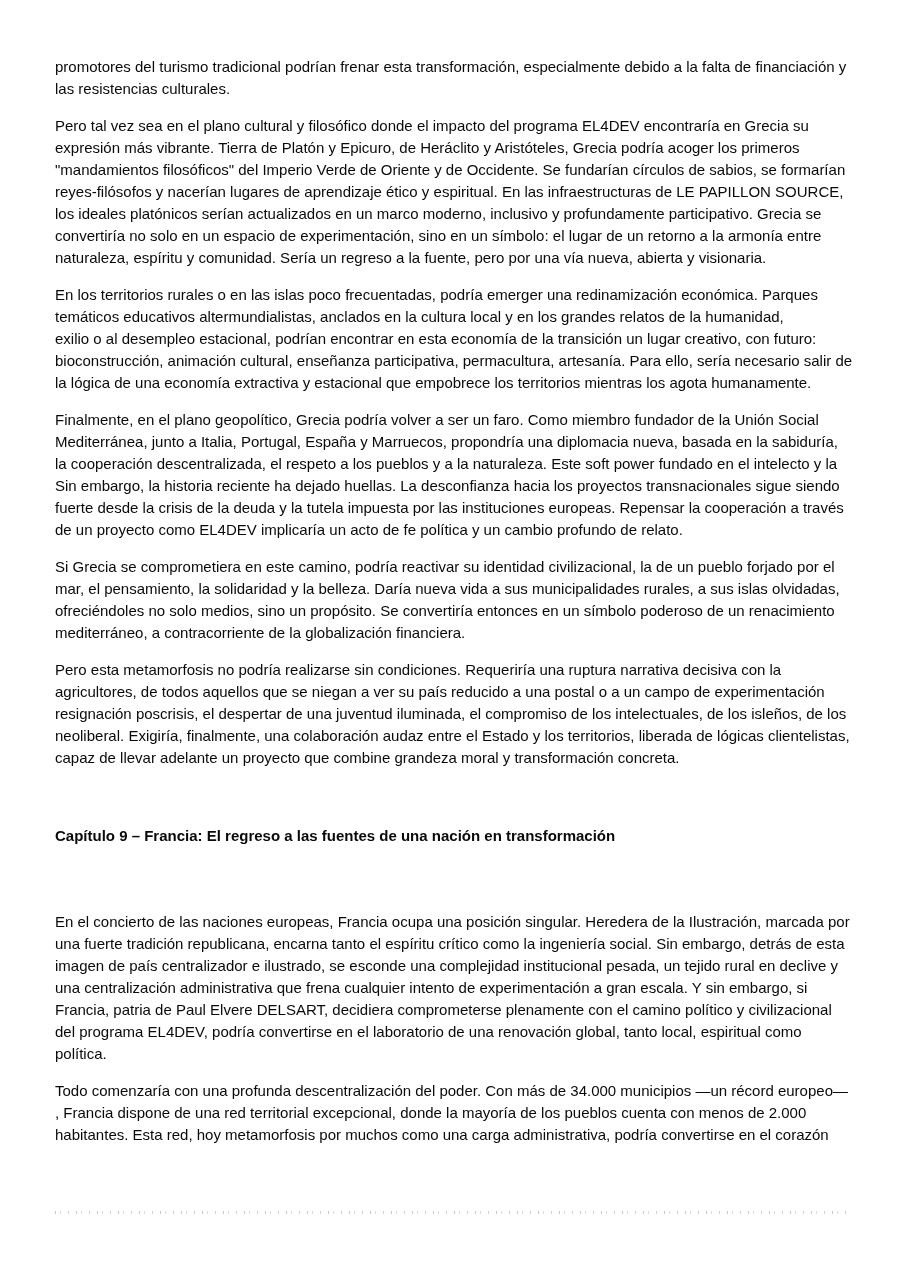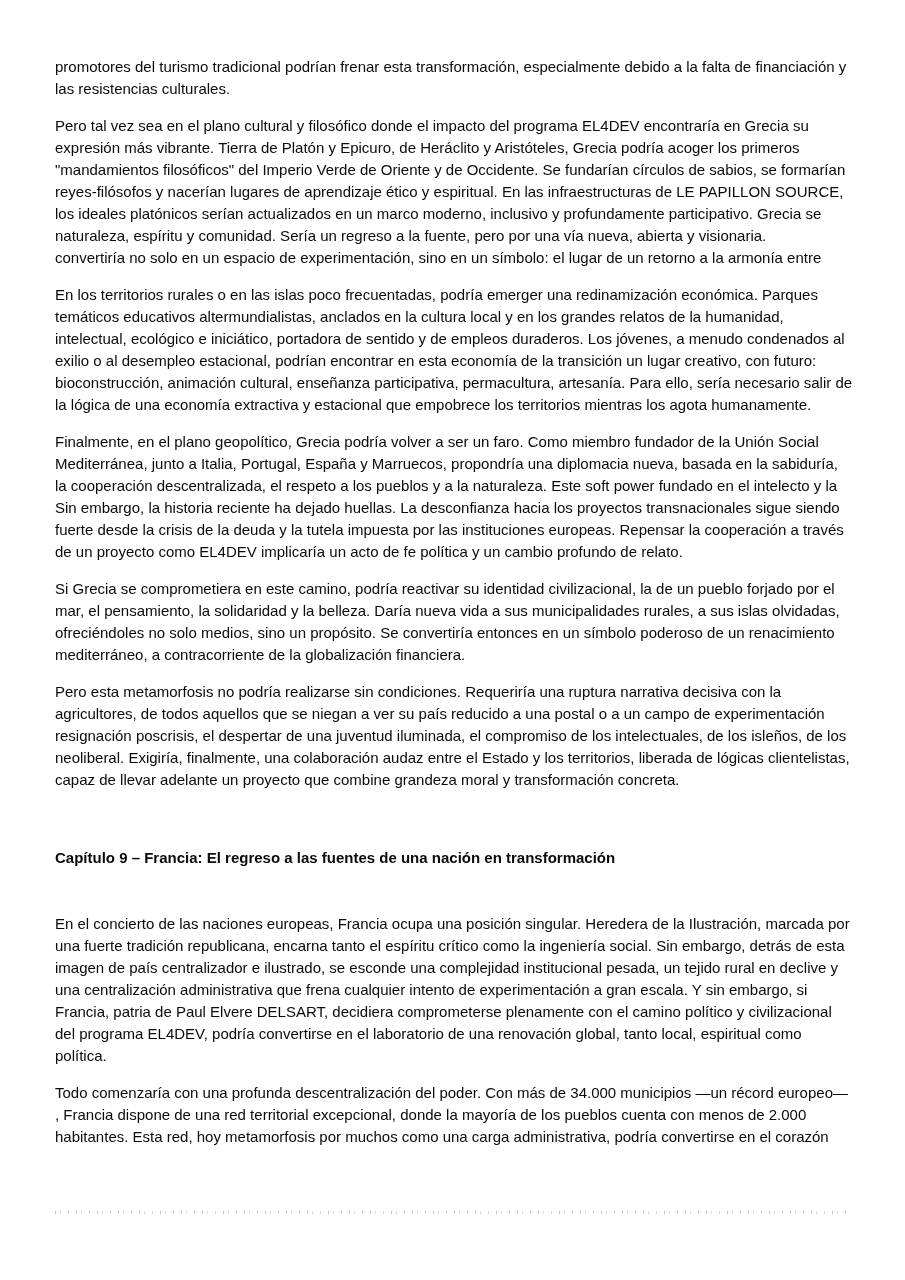--- a/index.html
+++ b/index.html
@@ -22,21 +22,21 @@
     padding: 56px 48px 0 55px;
     background: #ffffff;
   }
   .para {
     margin: 0 0 15px 0;
     font-size: 15px;
     line-height: 22px;
     font-weight: normal;
   }
   .heading {
-    margin: 56px 0 44px 0;
+    margin: 56px 0 64px 0;
     font-size: 15px;
     line-height: 22px;
     font-weight: bold;
   }
   .line {
     display: block;
     white-space: pre;
   }
   
   .clipped-line {
@@ -65,27 +65,26 @@
       <p class="para">
         <span class="line">promotores del turismo tradicional podrían frenar esta transformación, especialmente debido a la falta de financiación y</span>
         <span class="line">las resistencias culturales.</span>
       </p>
       <p class="para">
         <span class="line">Pero tal vez sea en el plano cultural y filosófico donde el impacto del programa EL4DEV encontraría en Grecia su</span>
         <span class="line">expresión más vibrante. Tierra de Platón y Epicuro, de Heráclito y Aristóteles, Grecia podría acoger los primeros</span>
         <span class="line">"mandamientos filosóficos" del Imperio Verde de Oriente y de Occidente. Se fundarían círculos de sabios, se formarían</span>
         <span class="line">reyes-filósofos y nacerían lugares de aprendizaje ético y espiritual. En las infraestructuras de LE PAPILLON SOURCE,</span>
         <span class="line">los ideales platónicos serían actualizados en un marco moderno, inclusivo y profundamente participativo. Grecia se</span>
+        <span class="line">convertiría no solo en un espacio de experimentación, sino en un símbolo: el lugar de un retorno a la armonía entre</span>
         <span class="line">naturaleza, espíritu y comunidad. Sería un regreso a la fuente, pero por una vía nueva, abierta y visionaria.</span>
-        <span class="line">convertiría no solo en un espacio de experimentación, sino en un símbolo: el lugar de un retorno a la armonía entre</span>
       </p>
       <p class="para">
         <span class="line">En los territorios rurales o en las islas poco frecuentadas, podría emerger una redinamización económica. Parques</span>
         <span class="line">temáticos educativos altermundialistas, anclados en la cultura local y en los grandes relatos de la humanidad,</span>
-        <span class="line">intelectual, ecológico e iniciático, portadora de sentido y de empleos duraderos. Los jóvenes, a menudo condenados al</span>
         <span class="line">exilio o al desempleo estacional, podrían encontrar en esta economía de la transición un lugar creativo, con futuro:</span>
         <span class="line">bioconstrucción, animación cultural, enseñanza participativa, permacultura, artesanía. Para ello, sería necesario salir de</span>
         <span class="line">la lógica de una economía extractiva y estacional que empobrece los territorios mientras los agota humanamente.</span>
       </p>
       <p class="para">
         <span class="line">Finalmente, en el plano geopolítico, Grecia podría volver a ser un faro. Como miembro fundador de la Unión Social</span>
         <span class="line">Mediterránea, junto a Italia, Portugal, España y Marruecos, propondría una diplomacia nueva, basada en la sabiduría,</span>
         <span class="line">la cooperación descentralizada, el respeto a los pueblos y a la naturaleza. Este soft power fundado en el intelecto y la</span>
         <span class="line">Sin embargo, la historia reciente ha dejado huellas. La desconfianza hacia los proyectos transnacionales sigue siendo</span>
         <span class="line">fuerte desde la crisis de la deuda y la tutela impuesta por las instituciones europeas. Repensar la cooperación a través</span>

